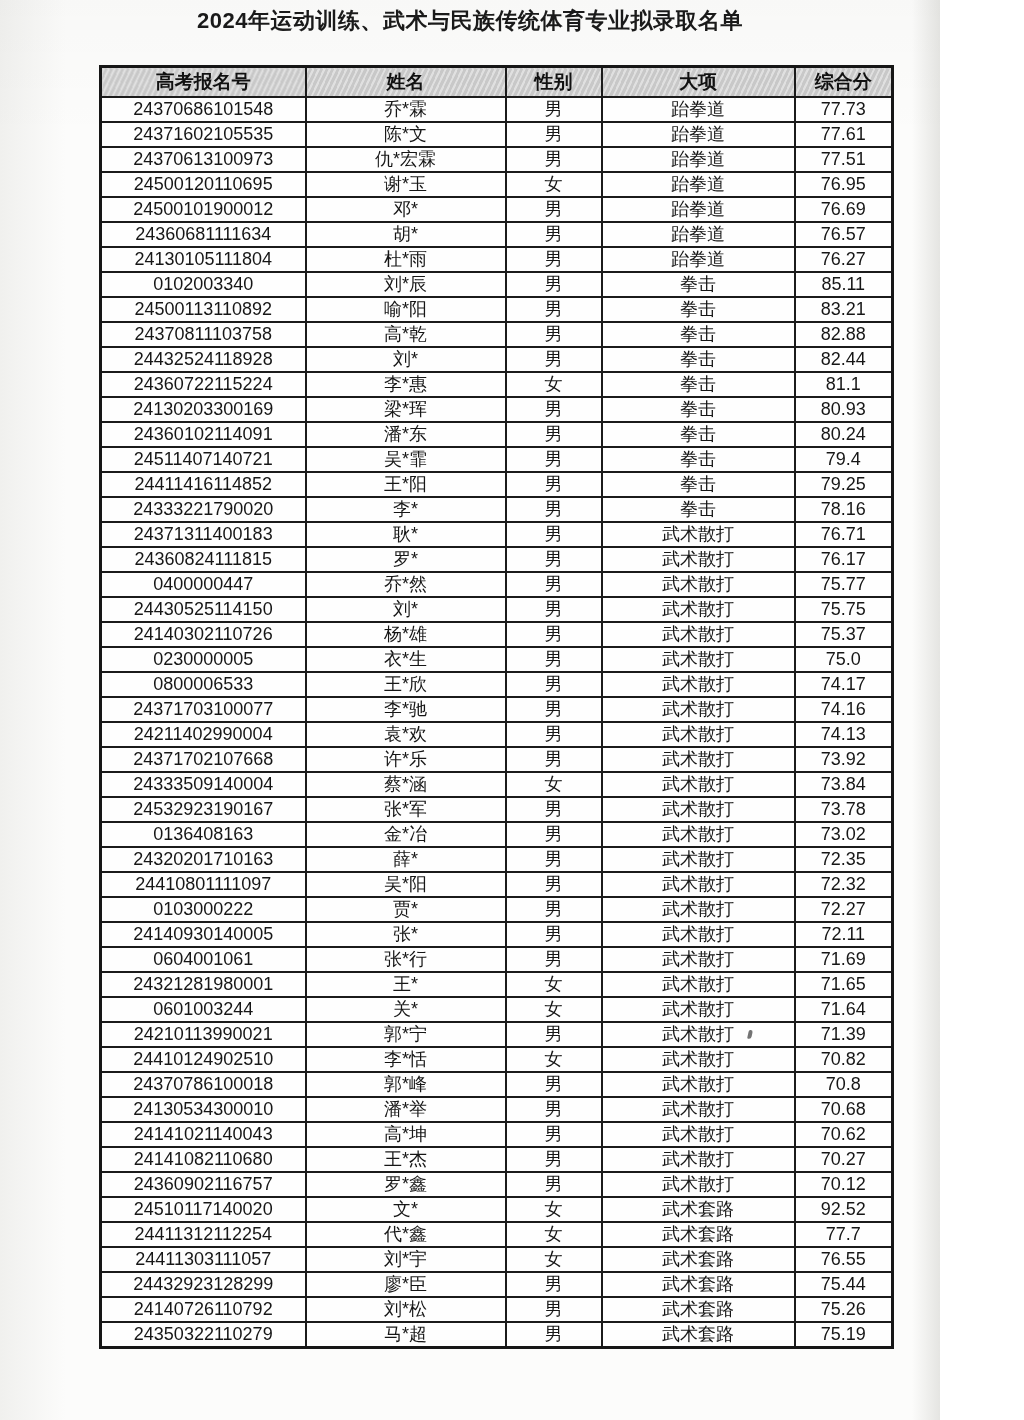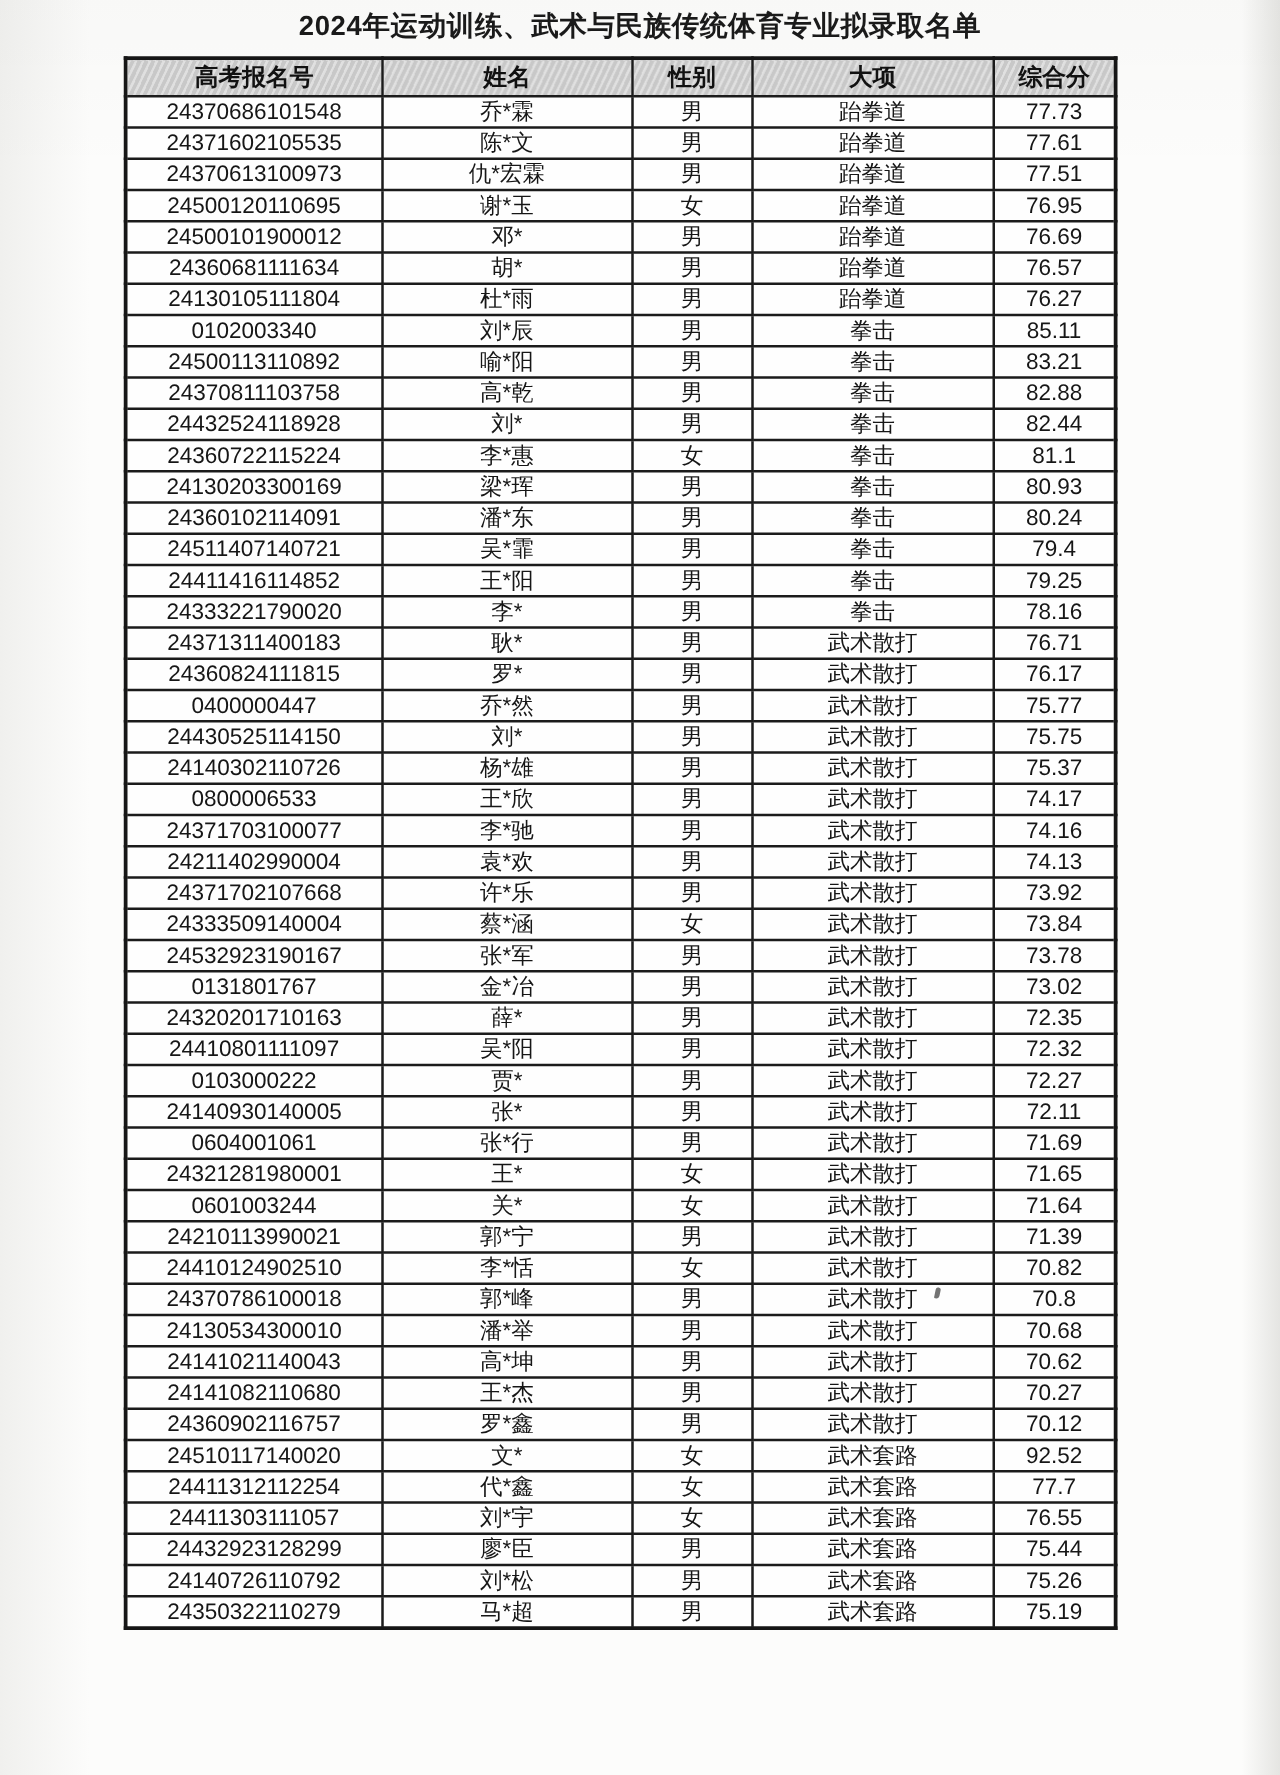--- a/index.html
+++ b/index.html
@@ -4,21 +4,21 @@
 <style>
   * { box-sizing: border-box; }
   html, body {
     margin: 0; padding: 0;
     width: 1024px; height: 1420px;
     font-family: "Liberation Sans", "DejaVu Sans", sans-serif;
     background: #ffffff;
   }
   .page {
     position: relative;
-    width: 1024px; height: 1420px;
+    width: 940px; height: 1420px;
     color: #141414;
     background:
       linear-gradient(to left, rgba(175,175,168,0.30), rgba(255,255,255,0) 3%),
       linear-gradient(to right, rgba(185,185,178,0.18), rgba(255,255,255,0) 7%),
       linear-gradient(180deg, rgba(0,0,0,0.015), rgba(0,0,0,0) 10%),
       #fcfcfb;
     overflow: hidden;
   }
   .doc-title {
     position: absolute;
@@ -45,21 +45,21 @@
   table.roster col.c4 { width: 193px; }
   table.roster col.c5 { width: 98px; }
   table.roster th, table.roster td {
     border: 2px solid #1b1b1b;
     text-align: center;
     vertical-align: middle;
     padding: 0;
     overflow: hidden;
     white-space: nowrap;
   }
-  table.roster { border: 3px solid #161616; }
+  table.roster { border: 3px solid #161616; margin-top: 20px; }
   table.roster th {
     height: 30px;
     font-size: 19px;
     font-weight: bold;
     color: #111;
     background-color: #cfcfcf;
     background-image: repeating-linear-gradient(115deg,
       rgba(255,255,255,0.35) 0px, rgba(255,255,255,0.35) 2px,
       rgba(0,0,0,0.035) 2px, rgba(0,0,0,0.035) 5px);
   }
@@ -250,20 +250,27 @@
           <td>75.75</td>
         </tr>
         <tr>
           <td>24140302110726</td>
           <td>杨*雄</td>
           <td>男</td>
           <td>武术散打</td>
           <td>75.37</td>
         </tr>
         <tr>
+          <td>0230000005</td>
+          <td>衣*生</td>
+          <td>男</td>
+          <td>武术散打</td>
+          <td>75.0</td>
+        </tr>
+        <tr>
           <td>0800006533</td>
           <td>王*欣</td>
           <td>男</td>
           <td>武术散打</td>
           <td>74.17</td>
         </tr>
         <tr>
           <td>24371703100077</td>
           <td>李*驰</td>
           <td>男</td>
@@ -292,21 +299,21 @@
           <td>73.84</td>
         </tr>
         <tr>
           <td>24532923190167</td>
           <td>张*军</td>
           <td>男</td>
           <td>武术散打</td>
           <td>73.78</td>
         </tr>
         <tr>
-          <td>0131801767</td>
+          <td>0136408163</td>
           <td>金*冶</td>
           <td>男</td>
           <td>武术散打</td>
           <td>73.02</td>
         </tr>
         <tr>
           <td>24320201710163</td>
           <td>薛*</td>
           <td>男</td>
           <td>武术散打</td>

